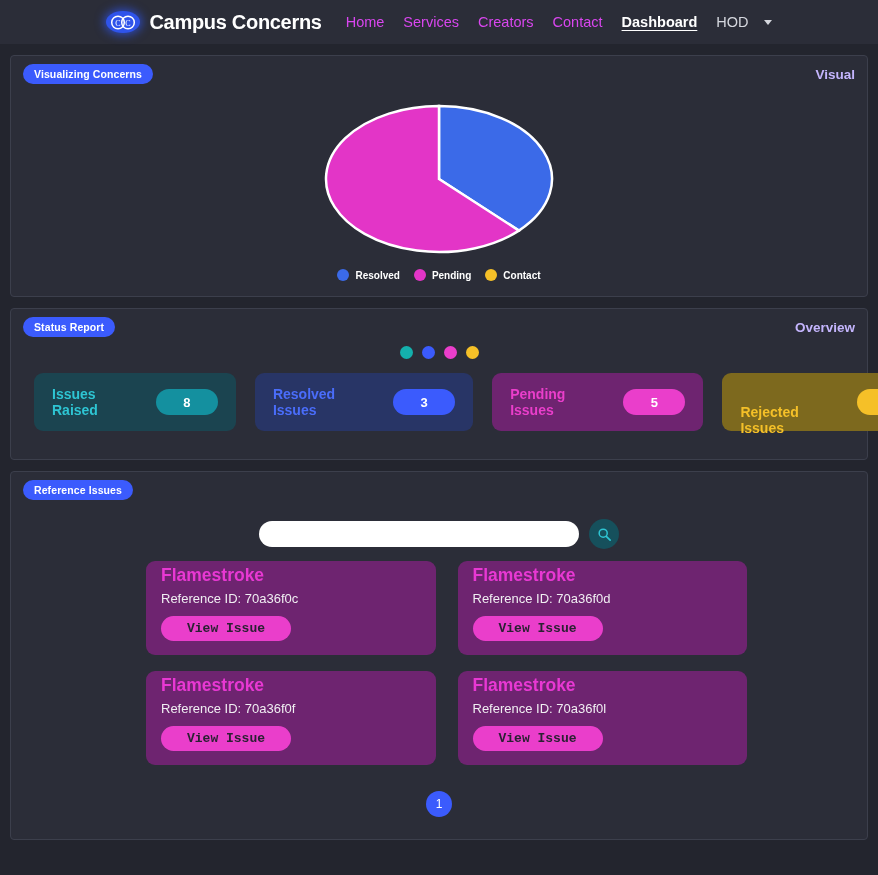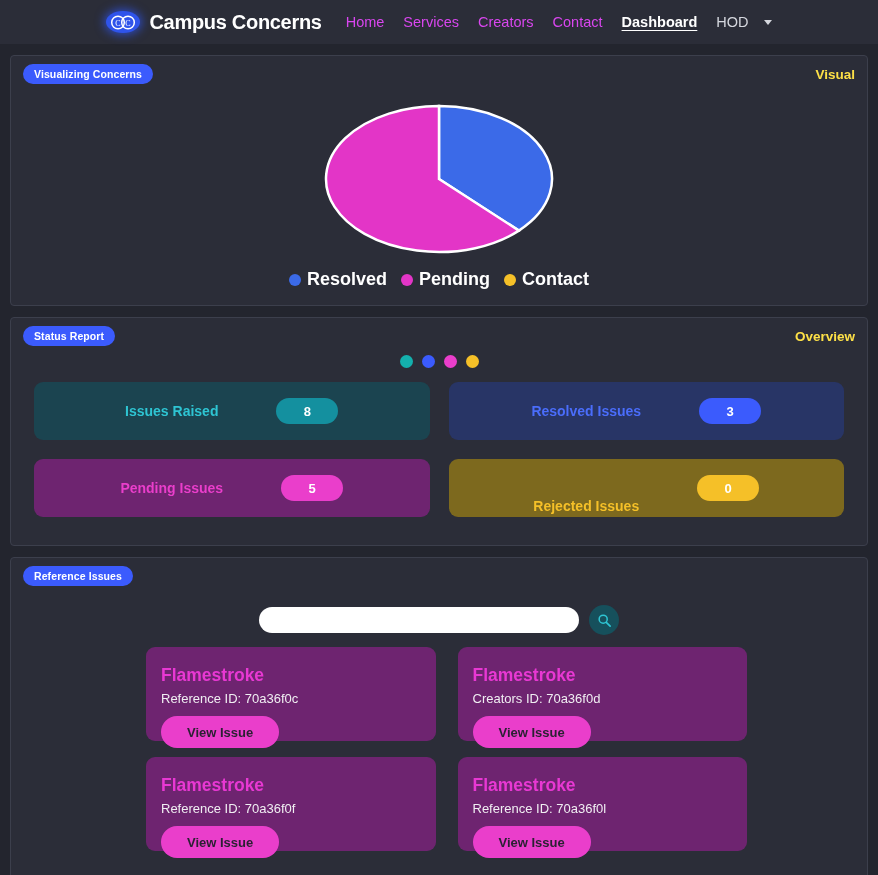--- a/index.html
+++ b/index.html
@@ -103,21 +103,21 @@
     background: #3b5bfd;
     color: #ffffff;
     font-size: 10.5px;
     font-weight: bold;
     padding: 4px 11px;
     border-radius: 20px;
     letter-spacing: .1px;
     white-space: nowrap;
   }
   .panel-title {
-    color: #fde047;
+    color: #c4b5fd;
     font-size: 13.5px;
     font-weight: bold;
   }
 
   
   .chart-area {
     height: 180px;
     display: flex;
     align-items: center;
     justify-content: center;
@@ -133,41 +133,41 @@
     display: flex;
     align-items: center;
     gap: 6px;
   }
   .legend-dot {
     width: 12px; height: 12px;
     border-radius: 50%;
   }
   .legend-label {
     color: #ffffff;
-    font-size: 18px;
+    font-size: 10px;
     font-weight: bold;
   }
 
   
   .status-dots {
     display: flex;
     justify-content: center;
     gap: 9px;
     padding: 4px 0 14px 0;
   }
   .status-dots span {
     width: 13px; height: 13px;
     border-radius: 50%;
     display: block;
   }
 
   
   .stat-grid {
     display: grid;
-    grid-template-columns: 1fr 1fr;
+    grid-template-columns: 1fr 1fr 1fr 1fr;
     gap: 19px;
     padding: 0 23px 28px 23px;
   }
   .stat-card {
     height: 58px;
     border-radius: 9px;
     display: flex;
     align-items: center;
     justify-content: center;
     gap: 58px;
@@ -223,42 +223,42 @@
   
   .issue-grid {
     display: grid;
     grid-template-columns: 1fr 1fr;
     gap: 16px 22px;
     padding: 0 120px 0 135px;
   }
   .issue-card {
     background: #6e2470;
     border-radius: 9px;
-    padding: 18px 15px 15px 15px;
+    padding: 4px 15px 15px 15px;
     height: 94px;
   }
   .issue-title {
     color: #e838d3;
     font-size: 17.5px;
     font-weight: bold;
     margin-bottom: 5px;
   }
   .issue-ref {
     color: #f0eef2;
     font-size: 13px;
     margin-bottom: 10px;
   }
   .view-btn {
     background: #ea3ecb;
     color: #2b2133;
     border: none;
     border-radius: 20px;
-    height: 32px;
+    height: 25px;
     padding: 0 26px;
-    font-family: Liberation Sans, sans-serif;
+    font-family: Liberation Mono, monospace;
     font-size: 13px;
     font-weight: bold;
     cursor: pointer;
   }
 
   
   .pagination {
     display: flex;
     justify-content: center;
     padding: 26px 0 22px 0;
@@ -376,21 +376,21 @@
     </button>
   </div>
   <div class="issue-grid">
     <div class="issue-card">
       <div class="issue-title">Flamestroke</div>
       <div class="issue-ref">Reference ID: 70a36f0c</div>
       <button class="view-btn">View Issue</button>
     </div>
     <div class="issue-card">
       <div class="issue-title">Flamestroke</div>
-      <div class="issue-ref">Creators ID: 70a36f0d</div>
+      <div class="issue-ref">Reference ID: 70a36f0d</div>
       <button class="view-btn">View Issue</button>
     </div>
     <div class="issue-card">
       <div class="issue-title">Flamestroke</div>
       <div class="issue-ref">Reference ID: 70a36f0f</div>
       <button class="view-btn">View Issue</button>
     </div>
     <div class="issue-card">
       <div class="issue-title">Flamestroke</div>
       <div class="issue-ref">Reference ID: 70a36f0l</div>

